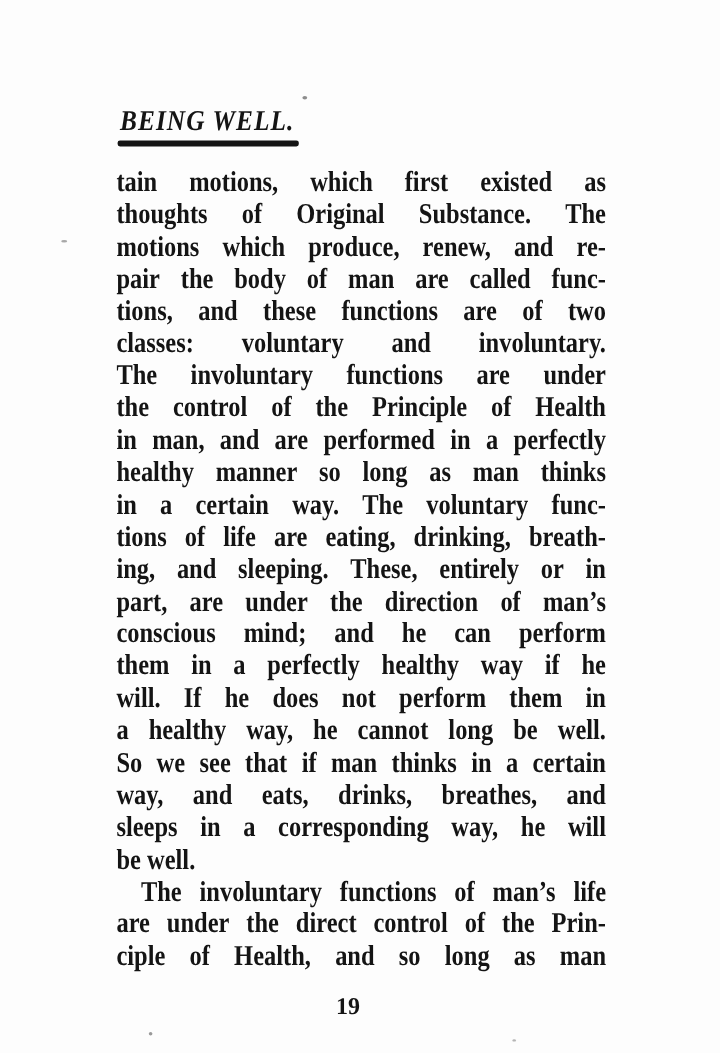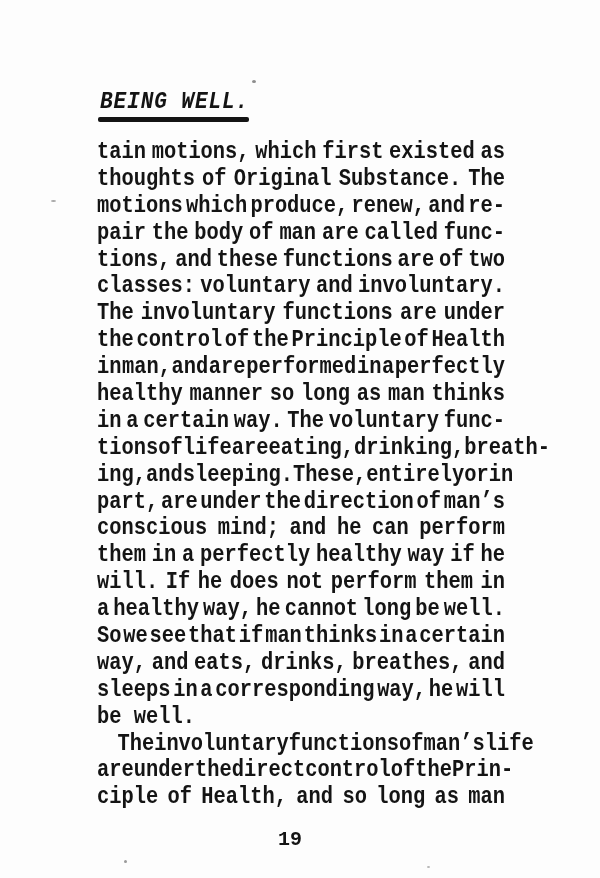--- a/index.html
+++ b/index.html
@@ -6,21 +6,21 @@
     margin: 0;
     padding: 0;
     background: #ffffff;
   }
   .page {
     position: relative;
     width: 600px;
     height: 878px;
     background: var(--paper, #fdfdfd);
     color: var(--ink, #141414);
-    font-family: Liberation Mono, monospace;
+    font-family: Liberation Serif, serif;
     overflow: hidden;
   }
   .running-header {
     position: absolute;
     left: 100px;
     top: 88px;
     font-size: 24px;
     font-weight: bold;
     font-style: italic;
     letter-spacing: 1px;

